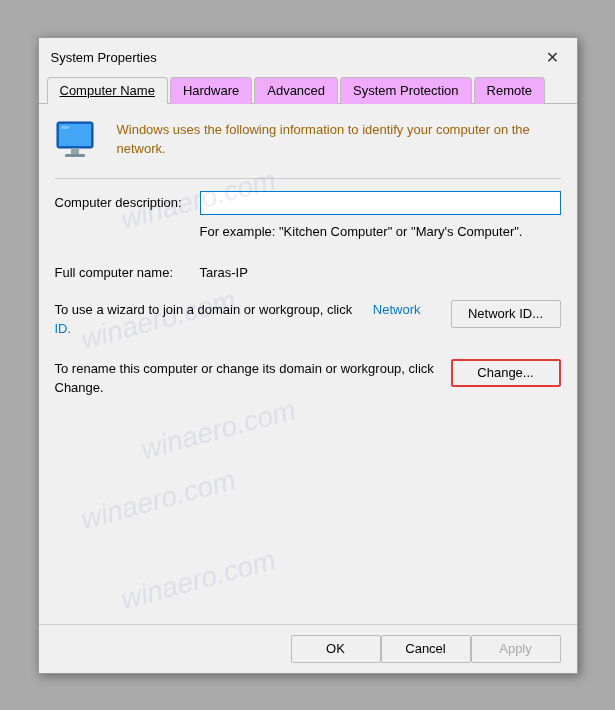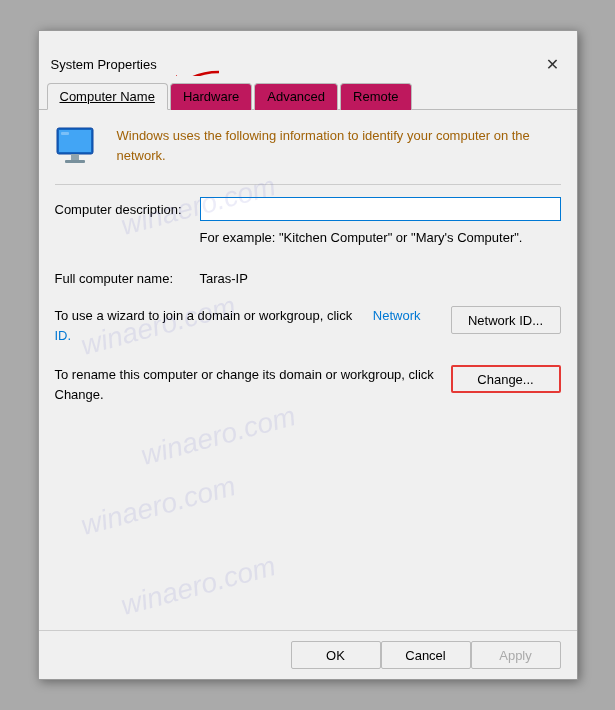--- a/index.html
+++ b/index.html
@@ -23,21 +23,21 @@
     .window {
       width: 540px;
       background: #f0f0f0;
       border: 1px solid #999;
       box-shadow: 2px 2px 10px rgba(0,0,0,0.4);
       position: relative;
     }
 
     .title-bar {
       background: #f0f0f0;
-      padding: 21px 12px 0 12px;
+      padding: 8px 12px 0 12px;
       display: flex;
       justify-content: space-between;
       align-items: center;
       border-bottom: none;
     }
 
     .title-bar-text {
       font-size: 13px;
       font-weight: normal;
       color: #000;
@@ -63,21 +63,21 @@
       background: #f0f0f0;
       border-bottom: 1px solid #bbb;
       gap: 0;
       position: relative;
     }
 
     .tab {
       padding: 5px 12px;
       border: 1px solid #bbb;
       border-bottom: none;
-      background: #be185d;
+      background: #f0abfc;
       cursor: pointer;
       margin-right: 2px;
       border-radius: 4px 4px 0 0;
       color: #000;
       position: relative;
       bottom: -1px;
     }
 
     .tab.active {
       background: #f0f0f0;
@@ -300,20 +300,23 @@
     <div class="tab active">
       <span>Computer Name</span>
     </div>
     <div class="tab">
       <span>Hardware</span>
     </div>
     <div class="tab">
       <span>Advanced</span>
     </div>
     <div class="tab">
+      <span>System Protection</span>
+    </div>
+    <div class="tab">
       <span>Remote</span>
     </div>
   </div>
 
   <div class="content">
 
     <span class="watermark watermark-1">winaero.com</span>
     <span class="watermark watermark-2">winaero.com</span>
     <span class="watermark watermark-3">winaero.com</span>
     <span class="watermark watermark-4">winaero.com</span>

